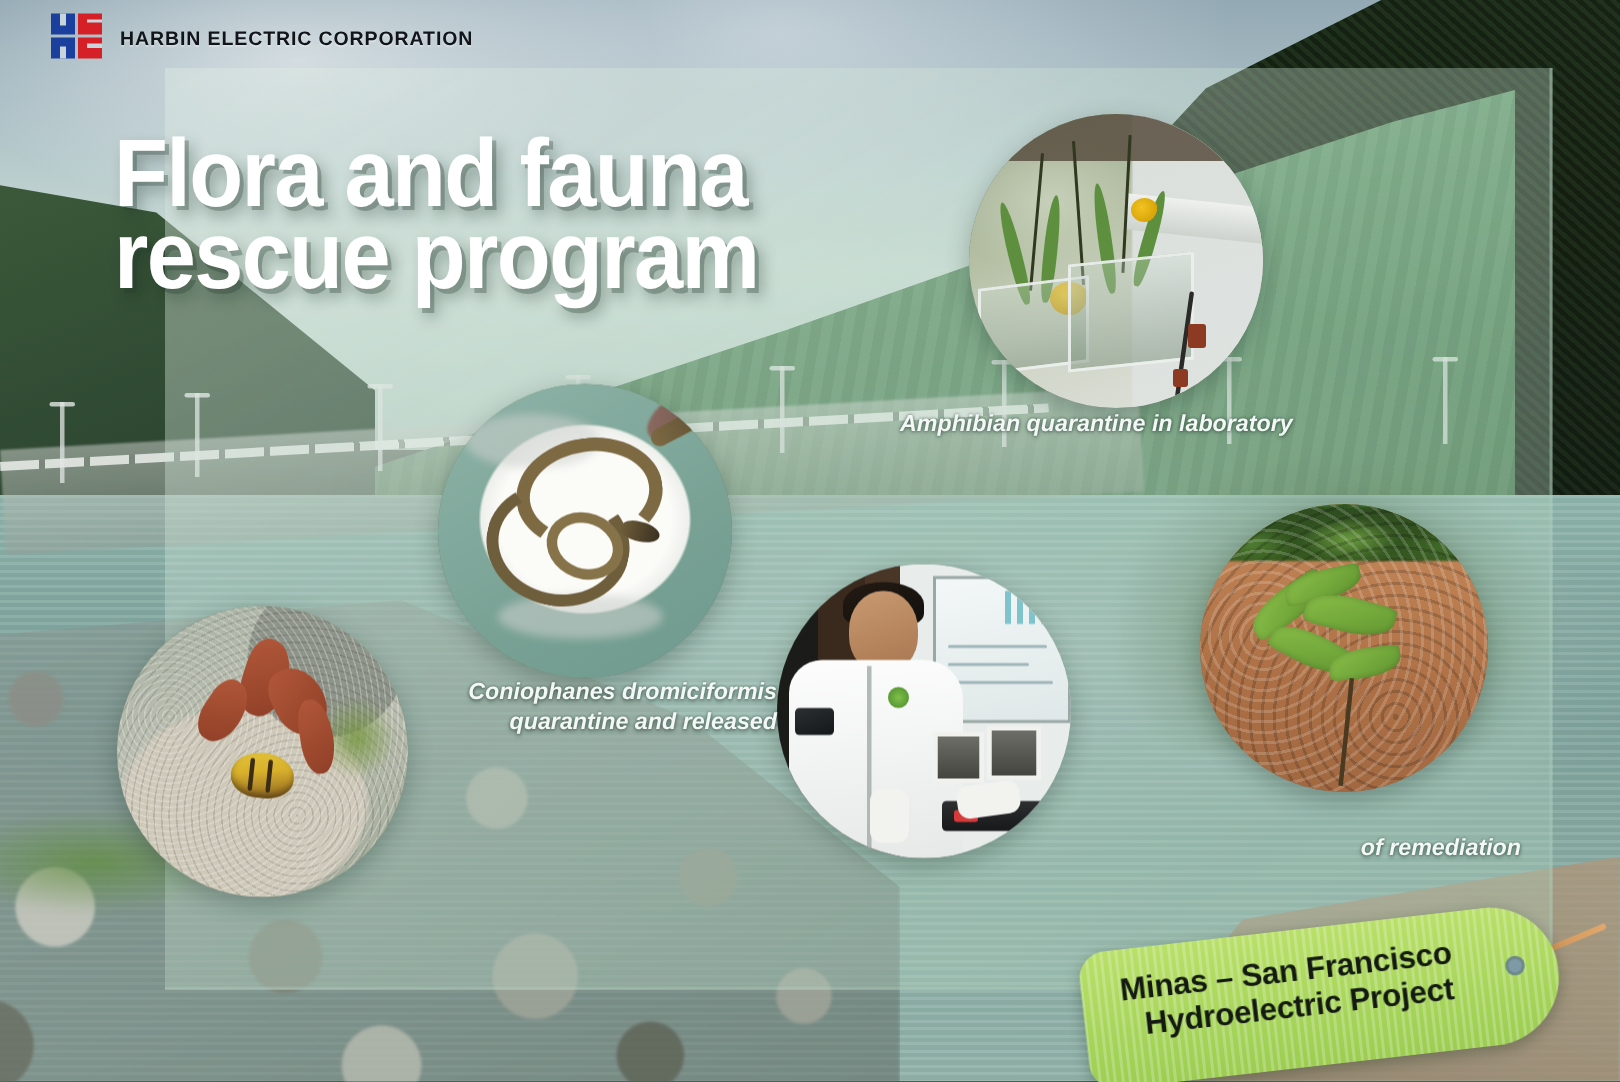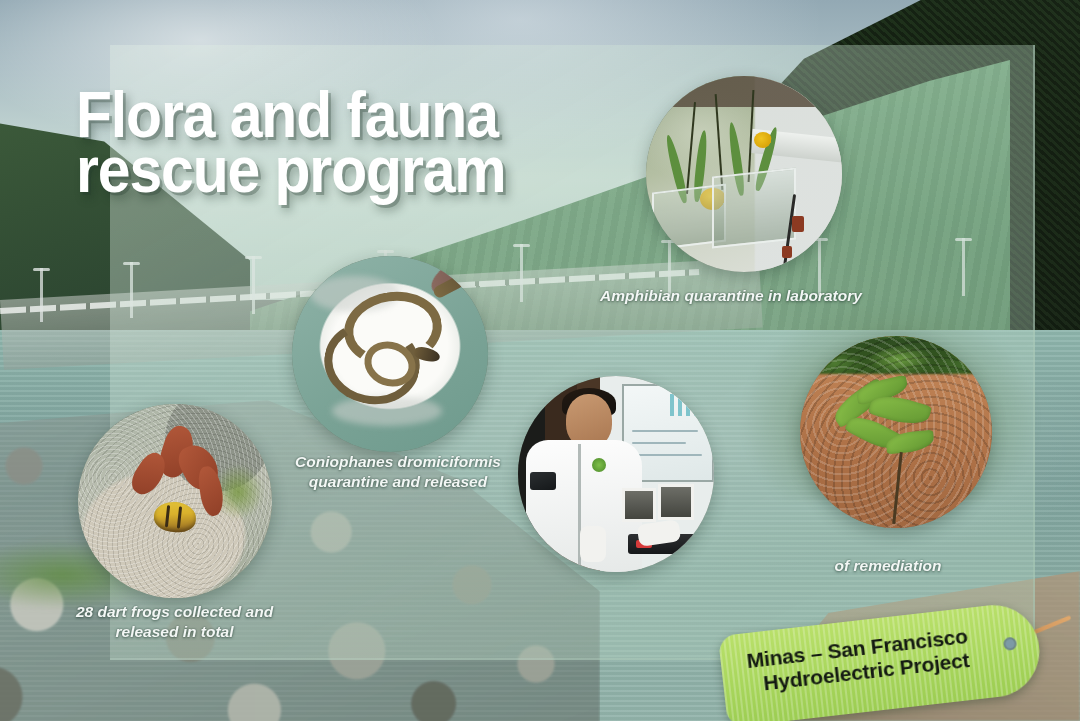--- a/index.html
+++ b/index.html
@@ -355,23 +355,23 @@
     box-shadow: inset 0 0 4px rgba(0,0,0,.2);
   }
   #photo-plant .pstem { position:absolute; left:96px; top:116px; width:3px; height:72px; background:#4a3a22; transform:rotate(6deg);}
 
   
   .caption {
     position:absolute; z-index:30; color:#f3f7f5;
     font-family:"Liberation Sans", sans-serif;
     font-style: italic; font-weight:600; font-size:15.5px; line-height:1.28;
     text-shadow: 0 1px 3px rgba(20,45,35,.55), 0 0 2px rgba(20,45,35,.4);
-    text-align:center;
-  }
-  #cap-lab    { left:600px; top:286px; width:300px; text-align:left; }
+    text-align:right;
+  }
+  #cap-lab    { left:600px; top:273px; width:300px; text-align:left; }
   #cap-snake  { left:278px; top:452px; width:240px; }
   #cap-frogs  { left:52px;  top:602px; width:245px; }
   #cap-vet    { left:492px; top:584px; width:270px; }
   #cap-plant  { left:762px; top:536px; width:252px; }
 
   
   #project-tag {
     position:absolute; left:722px; top:618px; width:318px; height:92px; z-index:35;
     transform: rotate(-6.5deg);
   }
@@ -424,20 +424,37 @@
     <div class="pole" style="left:962px; top:238px; height:58px;"></div>
 
     <div class="bg-rocks"></div>
     <div class="bg-moss"></div>
     <div class="bg-veg-br"></div>
     <div class="bg-sand-br"></div>
   </div>
 
   <div id="overlay-panel"></div>
 
+  <div id="header-bar">
+    <div id="brand-logo">
+      <div class="logo-cell logo-blue lc-tl">
+          <span class="notch"></span>
+        </div>
+      <div class="logo-cell logo-red  lc-tr">
+          <span class="notch"></span>
+        </div>
+      <div class="logo-cell logo-blue lc-bl">
+          <span class="notch"></span>
+        </div>
+      <div class="logo-cell logo-red  lc-br">
+          <span class="notch"></span>
+        </div>
+    </div>
+    <div id="brand-name">HARBIN ELECTRIC CORPORATION</div>
+  </div>
 
   <div id="poster-title">
     <span class="tline">Flora and fauna</span>
     <span class="tline">rescue program</span>
   </div>
 
   <div class="photo-circle" id="photo-lab">
     <div class="photo-inner">
       <div class="bench"></div>
       <div class="stem" style="left:44px; top:26px; height:92px; transform:rotate(5deg);"></div>
@@ -478,24 +495,20 @@
   <div class="photo-circle" id="photo-frogs">
     <div class="photo-inner">
       <div class="grain"></div>
       <div class="moss"></div>
       <div class="leaf-dry" style="left:84px; top:22px; width:30px; height:52px; transform:rotate(18deg);"></div>
       <div class="leaf-dry" style="left:104px; top:40px; width:34px; height:46px; transform:rotate(-26deg);"></div>
       <div class="leaf-dry" style="left:58px; top:48px; width:26px; height:44px; transform:rotate(34deg);"></div>
       <div class="leaf-dry" style="left:122px; top:62px; width:22px; height:50px; transform:rotate(-8deg);"></div>
       <div class="frog"></div>
     </div>
-  </div>
-  <div class="caption" id="cap-frogs">
-    <span>28 dart frogs collected and</span><br>
-    <span>released in total</span>
   </div>
 
   <div class="photo-circle" id="photo-vet">
     <div class="photo-inner">
       <div class="whiteboard">
         <span class="wb-bars"></span>
         <span class="wb-line" style="left:8px; top:44px; width:66px;"></span>
         <span class="wb-line" style="left:8px; top:56px; width:54px;"></span>
         <span class="wb-line" style="left:8px; top:68px; width:70px;"></span>
       </div>

